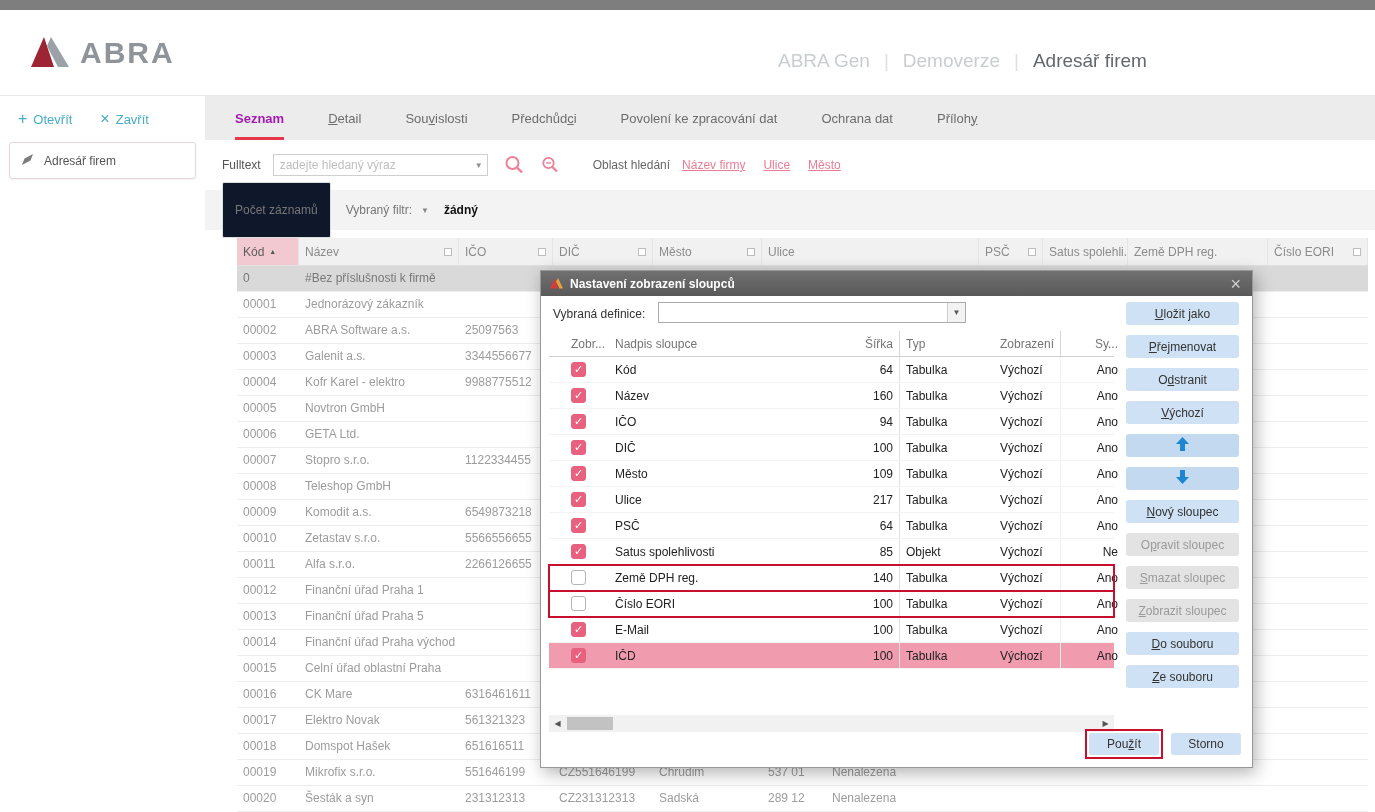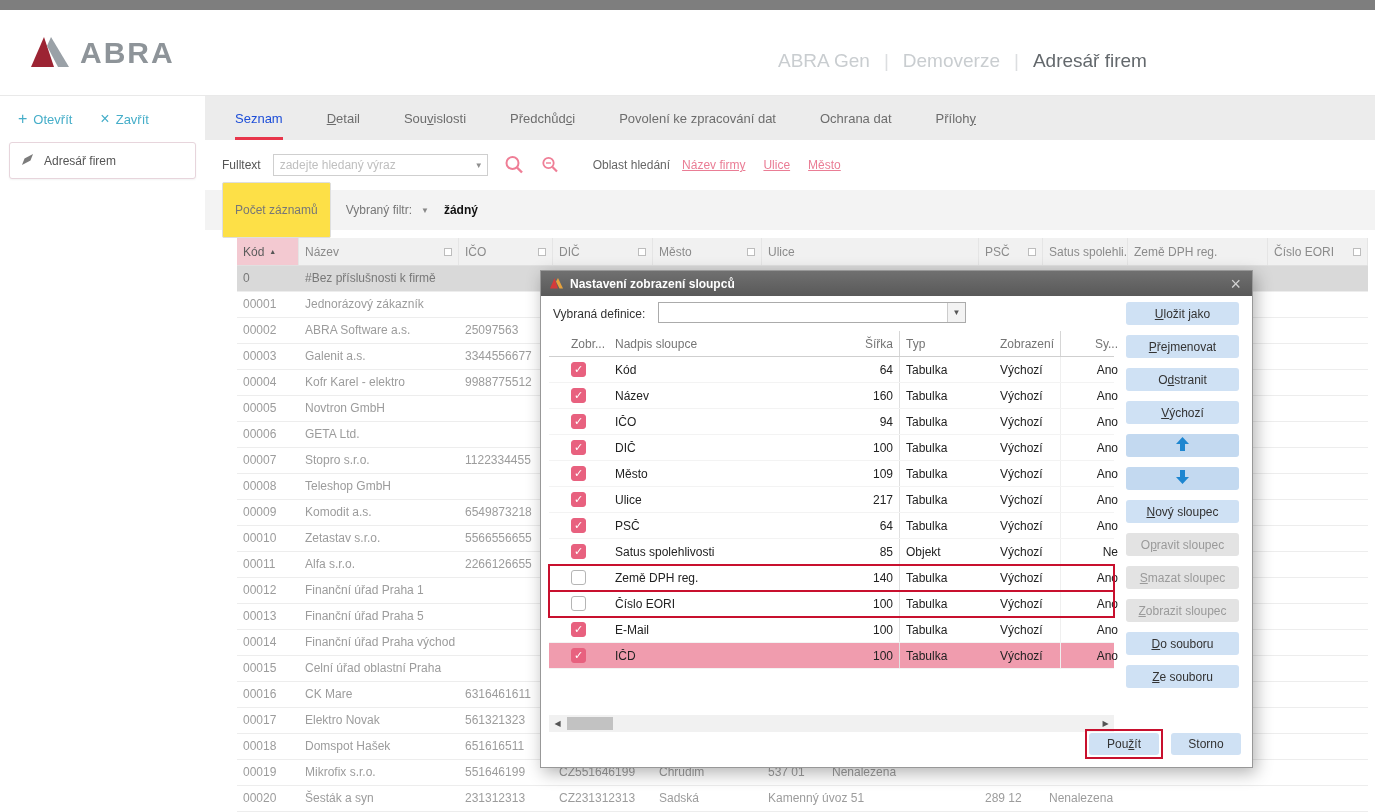--- a/index.html
+++ b/index.html
@@ -17,35 +17,35 @@
 
 .sidebar{position:absolute;left:0;top:96px;width:205px;bottom:0;background:#fff;}
 .side-actions{display:flex;gap:28px;padding:15px 0 0 18px;}
 .side-btn{color:var(--teal-action,#46aec9);font-size:13px;display:flex;align-items:center;gap:6px;cursor:pointer;white-space:nowrap;}
 .side-btn .ico{font-size:16px;line-height:1;}
 .side-card{margin:15px 9px 0 9px;height:37px;border:1px solid #e7d5dc;border-radius:3px;background:#fff;display:flex;align-items:center;gap:9px;padding:0 10px;font-size:12px;color:#555;box-shadow:0 1px 2px rgba(0,0,0,.05);cursor:pointer;}
 
 .main{position:absolute;left:205px;top:96px;right:0;bottom:0;background:#fff;}
 .tabstrip{height:44px;background:#ececec;display:flex;align-items:stretch;padding-left:30px;gap:44px;}
 .tab{display:flex;align-items:center;font-size:13px;color:#6d6d6d;border-bottom:3px solid transparent;padding-top:3px;cursor:pointer;white-space:nowrap;}
-.tab.active{border-bottom-color:var(--tab-active-red,#e8364b);color:#1d4ed8;}
+.tab.active{border-bottom-color:var(--tab-active-red,#e8364b);color:#a21caf;font-weight:bold;}
 
 .searchrow{height:50px;background:#fff;display:flex;align-items:center;padding-left:17px;font-size:12px;color:#555;}
 .ft-label{margin-right:12px;}
 .ft-input{width:215px;height:22px;border:1px solid #cfcfcf;display:flex;align-items:center;background:#fff;}
 .ft-input input{flex:1;min-width:0;border:none;outline:none;padding:0 6px;font-size:12px;color:#444;font-family:inherit;background:transparent;}
 .ft-input input::placeholder{color:#bfbfbf;}
 .ft-caret{width:16px;color:#8f8f8f;font-size:8px;text-align:center;cursor:pointer;}
 .mag{margin-left:15px;cursor:pointer;display:flex;align-items:center;}
 .scope-label{margin-left:33px;color:#666;}
 .scope-links{display:flex;gap:18px;margin-left:12px;}
 .scope-link{color:var(--link-pink,#ea7d95);text-decoration:underline;cursor:pointer;white-space:nowrap;}
 
 .filterrow{height:40px;background:#f3f3f3;display:flex;align-items:center;padding-left:17px;gap:15px;font-size:12px;}
-.chip{background:#fde047;border:1px solid #dedede;color:#777;padding:20px 12px;border-radius:2px;cursor:pointer;}
+.chip{background:#0f172a;border:1px solid #dedede;color:#777;padding:20px 12px;border-radius:2px;cursor:pointer;}
 .filter-select{color:#777;display:flex;align-items:center;gap:9px;cursor:pointer;}
 .filter-select .caret{font-size:8px;color:#888;}
 .filter-value{font-weight:bold;color:#111;}
 
 .gridwrap{margin:8px 0 0 32px;width:1131px;font-size:12px;}
 .thead{display:flex;height:28px;background:#f1f1f1;border-bottom:1px solid #e0e0e0;}
 .th{display:flex;align-items:center;padding:0 6px;color:#8b8b8b;border-right:1px solid #e5e5e5;cursor:pointer;overflow:hidden;white-space:nowrap;}
 .th.sorted{background:#f3c9d1;color:#5c5c5c;}
 .sort-arrow{font-size:7px;color:#555;margin-left:5px;}
 .filter-box{width:8px;height:8px;border:1px solid #bdbdbd;margin-left:auto;background:#fff;flex:none;}
@@ -467,21 +467,20 @@
           <div class="td" style="width:85px">Nenalezena</div>
           <div class="td" style="width:140px"></div>
           <div class="td" style="width:100px"></div>
         </div>
         <div class="trow">
           <div class="td" style="width:62px">00020</div>
           <div class="td" style="width:160px">Šesták a syn</div>
           <div class="td" style="width:94px">231312313</div>
           <div class="td" style="width:100px">CZ231312313</div>
           <div class="td" style="width:109px">Sadská</div>
-          <div class="td" style="width:217px">Kamenný úvoz 51</div>
           <div class="td" style="width:64px">289 12</div>
           <div class="td" style="width:85px">Nenalezena</div>
           <div class="td" style="width:140px"></div>
           <div class="td" style="width:100px"></div>
         </div>
       </div>
   </div>
 </main>
 
 <div class="dialog">

